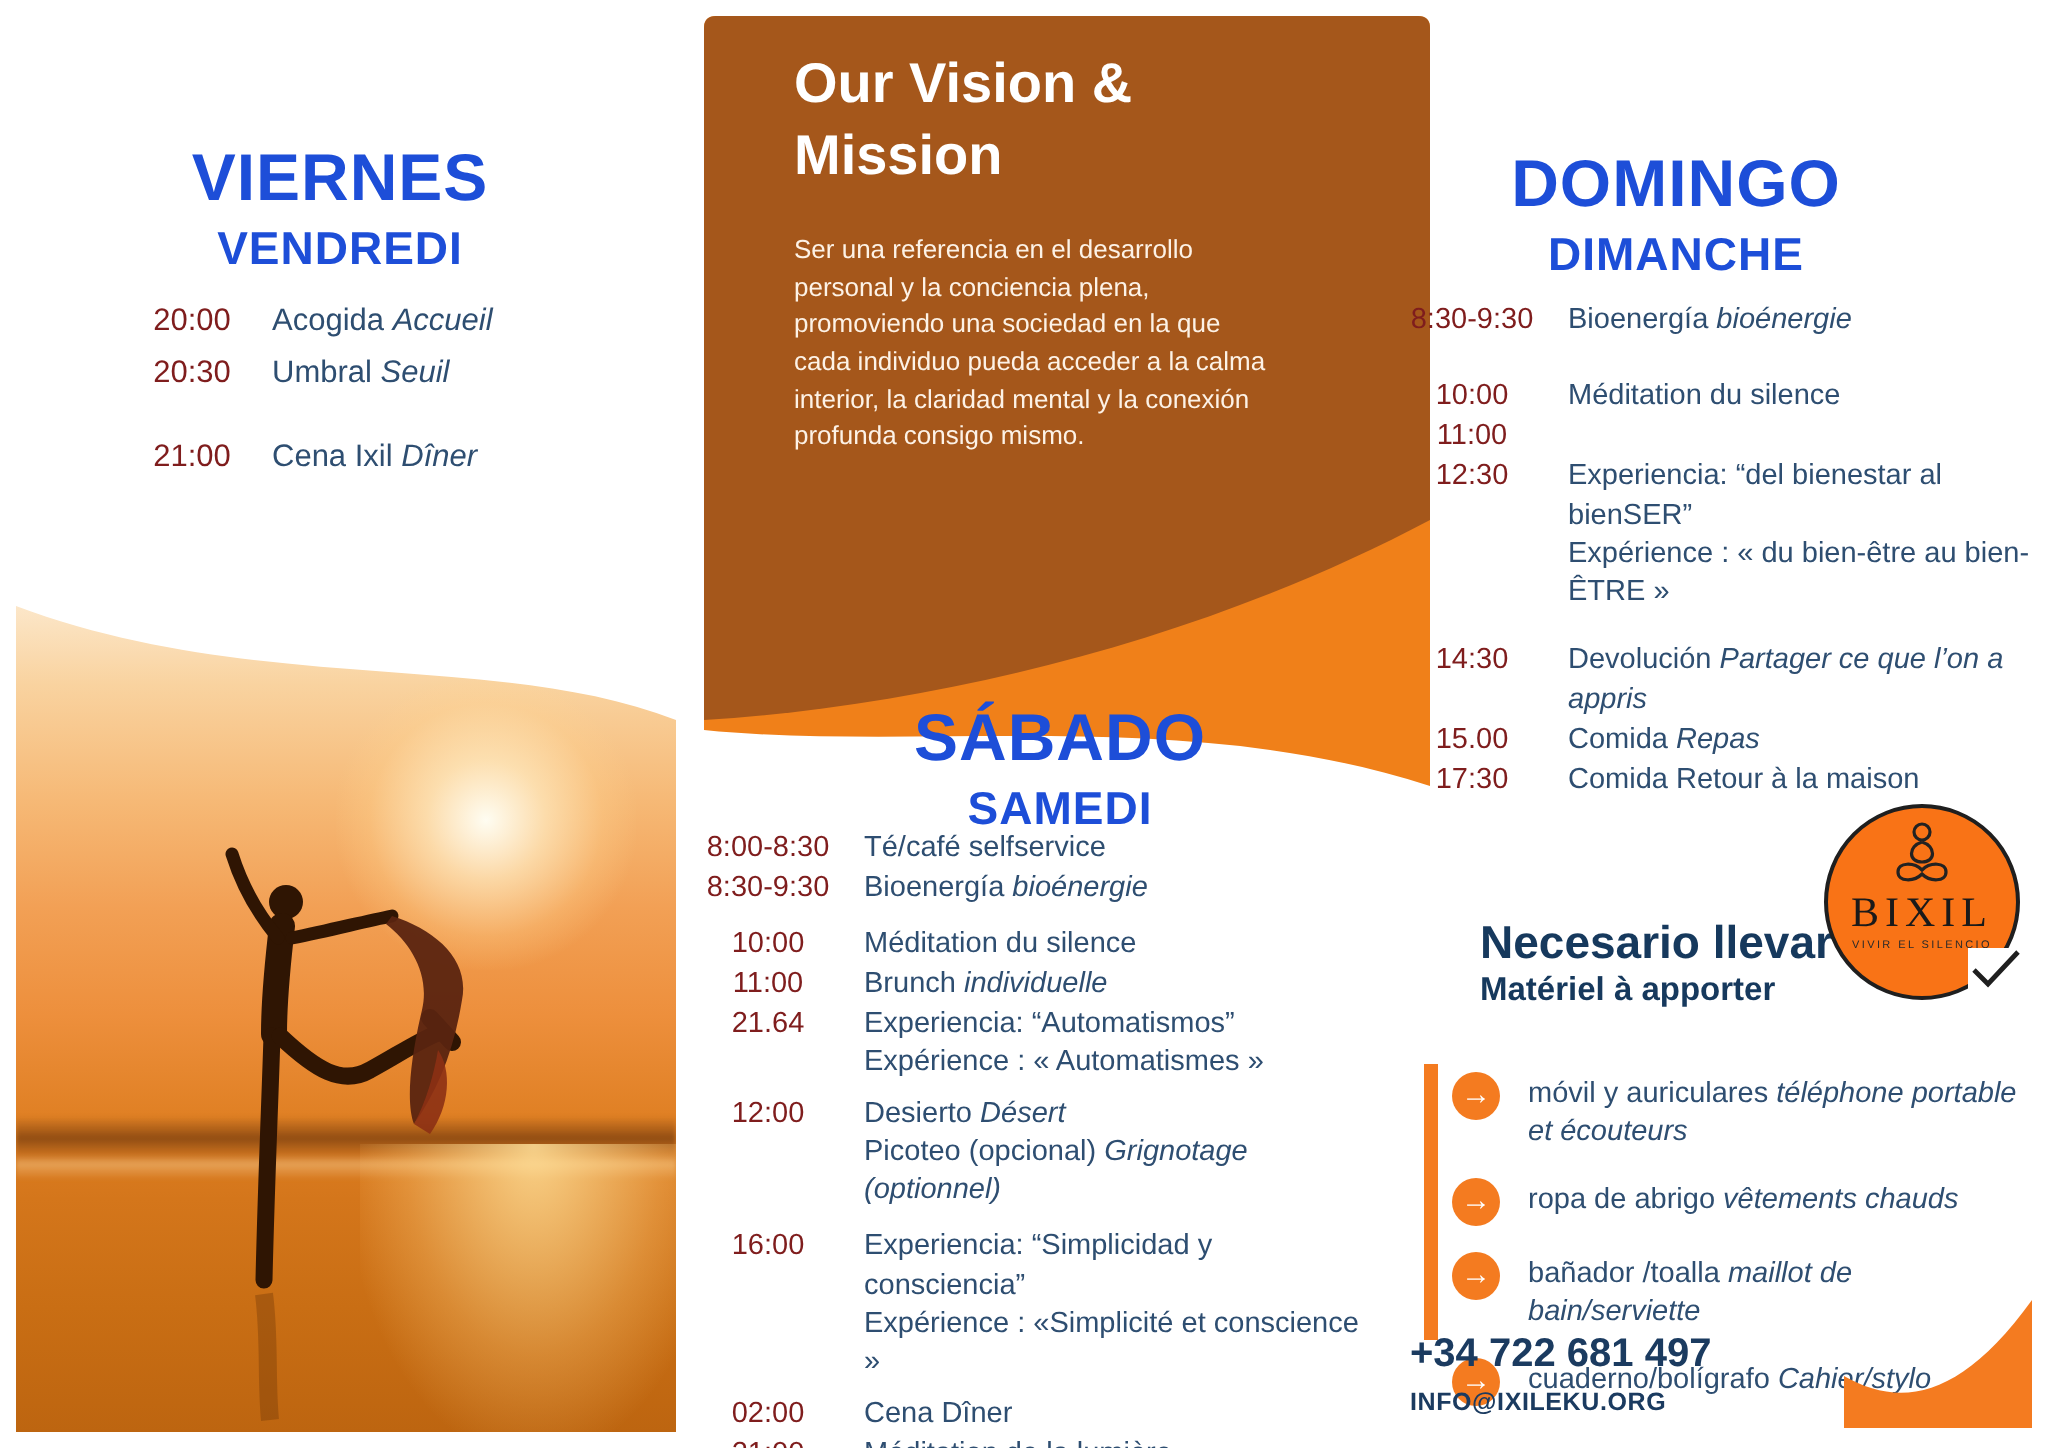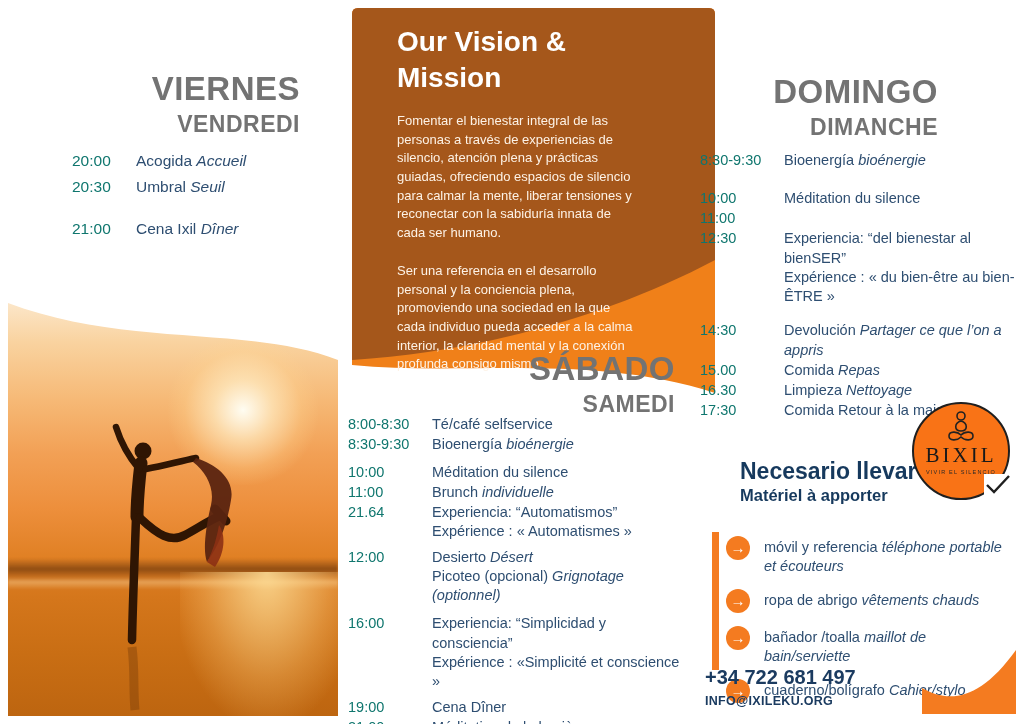--- a/index.html
+++ b/index.html
@@ -1,25 +1,25 @@
 <!DOCTYPE html>
 <html><head>
 <meta charset="utf-8">
 <style>
   html,body{margin:0;padding:0;background:#fff;}
   #page{position:relative;width:1024px;height:724px;background:#ffffff;overflow:hidden;
         font-family:"Liberation Sans",sans-serif;}
   
-  .day-head{position:absolute;text-align:right;color:#737373;}
+  .day-head{position:absolute;text-align:center;color:#1d4ed8;}
   .day-head .big{font-size:33px;font-weight:800;letter-spacing:.5px;line-height:1.05;}
   .day-head .small{font-size:23px;font-weight:800;letter-spacing:.5px;margin-top:4px;}
   
   .sched{position:absolute;}
   .row{display:flex;color:#2e4e71;}
-  .row .t{color:#0f766e;text-align:left;flex:none;}
+  .row .t{color:#7f1d1d;text-align:center;flex:none;}
   .fr{font-style:italic;}
   .l2{color:#2e4e71;}
   .v .row{font-size:15.5px;line-height:26px;}
   .v .t{width:48px;margin-right:16px;}
   .sd .row,.dm .row{font-size:14.5px;line-height:20px;}
   .sd .t{width:72px;margin-right:12px;}
   .dm .t{width:72px;margin-right:12px;}
   .sd .l2,.dm .l2{margin-left:84px;font-size:14.5px;line-height:19px;}
   .gap8{margin-top:8px}.gap14{margin-top:14px}.gap16{margin-top:16px}
   .gap18{margin-top:18px}.gap6{margin-top:6px}
@@ -95,21 +95,20 @@
     </div>
   </div>
 
   <div id="vision-panel">
     <svg class="bg" width="363" height="392" viewBox="0 0 363 392">
       <path d="M0,357 C110,368 240,345 363,385 L363,6 Q363,0 357,0 L6,0 Q0,0 0,6 Z" fill="#f08019"></path>
       <path d="M0,6 Q0,0 6,0 L357,0 Q363,0 363,6 L363,252 C250,312 115,345 0,352 Z" fill="#a5571b"></path>
     </svg>
     <div id="vision-content">
       <div id="vision-title">Our Vision &amp; Mission</div>
-      <div class="vision-p">Fomentar el bienestar integral de las personas a través de experiencias de silencio, atención plena y prácticas guiadas, ofreciendo espacios de silencio para calmar la mente, liberar tensiones y reconectar con la sabiduría innata de cada ser humano.</div>
       <div class="vision-p" style="margin-top:19px">Ser una referencia en el desarrollo personal y la conciencia plena, promoviendo una sociedad en la que cada individuo pueda acceder a la calma interior, la claridad mental y la conexión profunda consigo mismo.</div>
     </div>
   </div>
 
   <div class="day-head" style="left:385px;top:352px;width:290px;">
     <div class="big">SÁBADO</div>
     <div class="small" style="margin-top:4px">SAMEDI</div>
   </div>
   <div class="sched sd" style="left:348px;top:414px;width:335px;">
     <div class="row">
@@ -144,21 +143,21 @@
     <div class="l2">
       <span>Picoteo (opcional)</span>
       <span class="fr">Grignotage (optionnel)</span>
     </div>
     <div class="row gap8">
       <span class="t">16:00</span>
       <span>Experiencia: “Simplicidad y consciencia”</span>
     </div>
     <div class="l2">Expérience : «Simplicité et conscience »</div>
     <div class="row gap6">
-      <span class="t">19:00</span>
+      <span class="t">02:00</span>
       <span><span>Cena</span>
       <span>Dîner</span></span>
     </div>
     <div class="row">
       <span class="t">21:00</span>
       <span>Méditation de la lumière</span>
     </div>
 
   </div>
 
@@ -186,25 +185,20 @@
     <div class="l2">Expérience : « du bien-être au bien-ÊTRE »</div>
     <div class="row gap14">
       <span class="t">14:30</span>
       <span><span>Devolución</span>
       <span class="fr">Partager ce que l’on a appris</span></span>
     </div>
     <div class="row">
       <span class="t">15.00</span>
       <span><span>Comida</span>
       <span class="fr">Repas</span></span>
-    </div>
-    <div class="row">
-      <span class="t">16.30</span>
-      <span><span>Limpieza</span>
-      <span class="fr">Nettoyage</span></span>
     </div>
     <div class="row">
       <span class="t">17:30</span>
       <span><span>Comida</span>
       <span>Retour à la maison</span></span>
     </div>
   </div>
 
   <div id="photo">
     <div id="sun"></div>
@@ -230,21 +224,21 @@
   </div>
 
   <div id="materials-title">
     <div class="t1">Necesario llevar</div>
     <div class="t2">Matériel à apporter</div>
   </div>
   <div id="check-bar"></div>
   <div id="check-list">
     <div class="chk">
       <span class="dot">→</span>
-      <span class="txt"><span>móvil y referencia</span>
+      <span class="txt"><span>móvil y auriculares</span>
       <span class="fr">téléphone portable et écouteurs</span></span>
     </div>
     <div class="chk">
       <span class="dot">→</span>
       <span class="txt"><span>ropa de abrigo</span>
       <span class="fr">vêtements chauds</span></span>
     </div>
     <div class="chk">
       <span class="dot">→</span>
       <span class="txt"><span>bañador /toalla</span>

